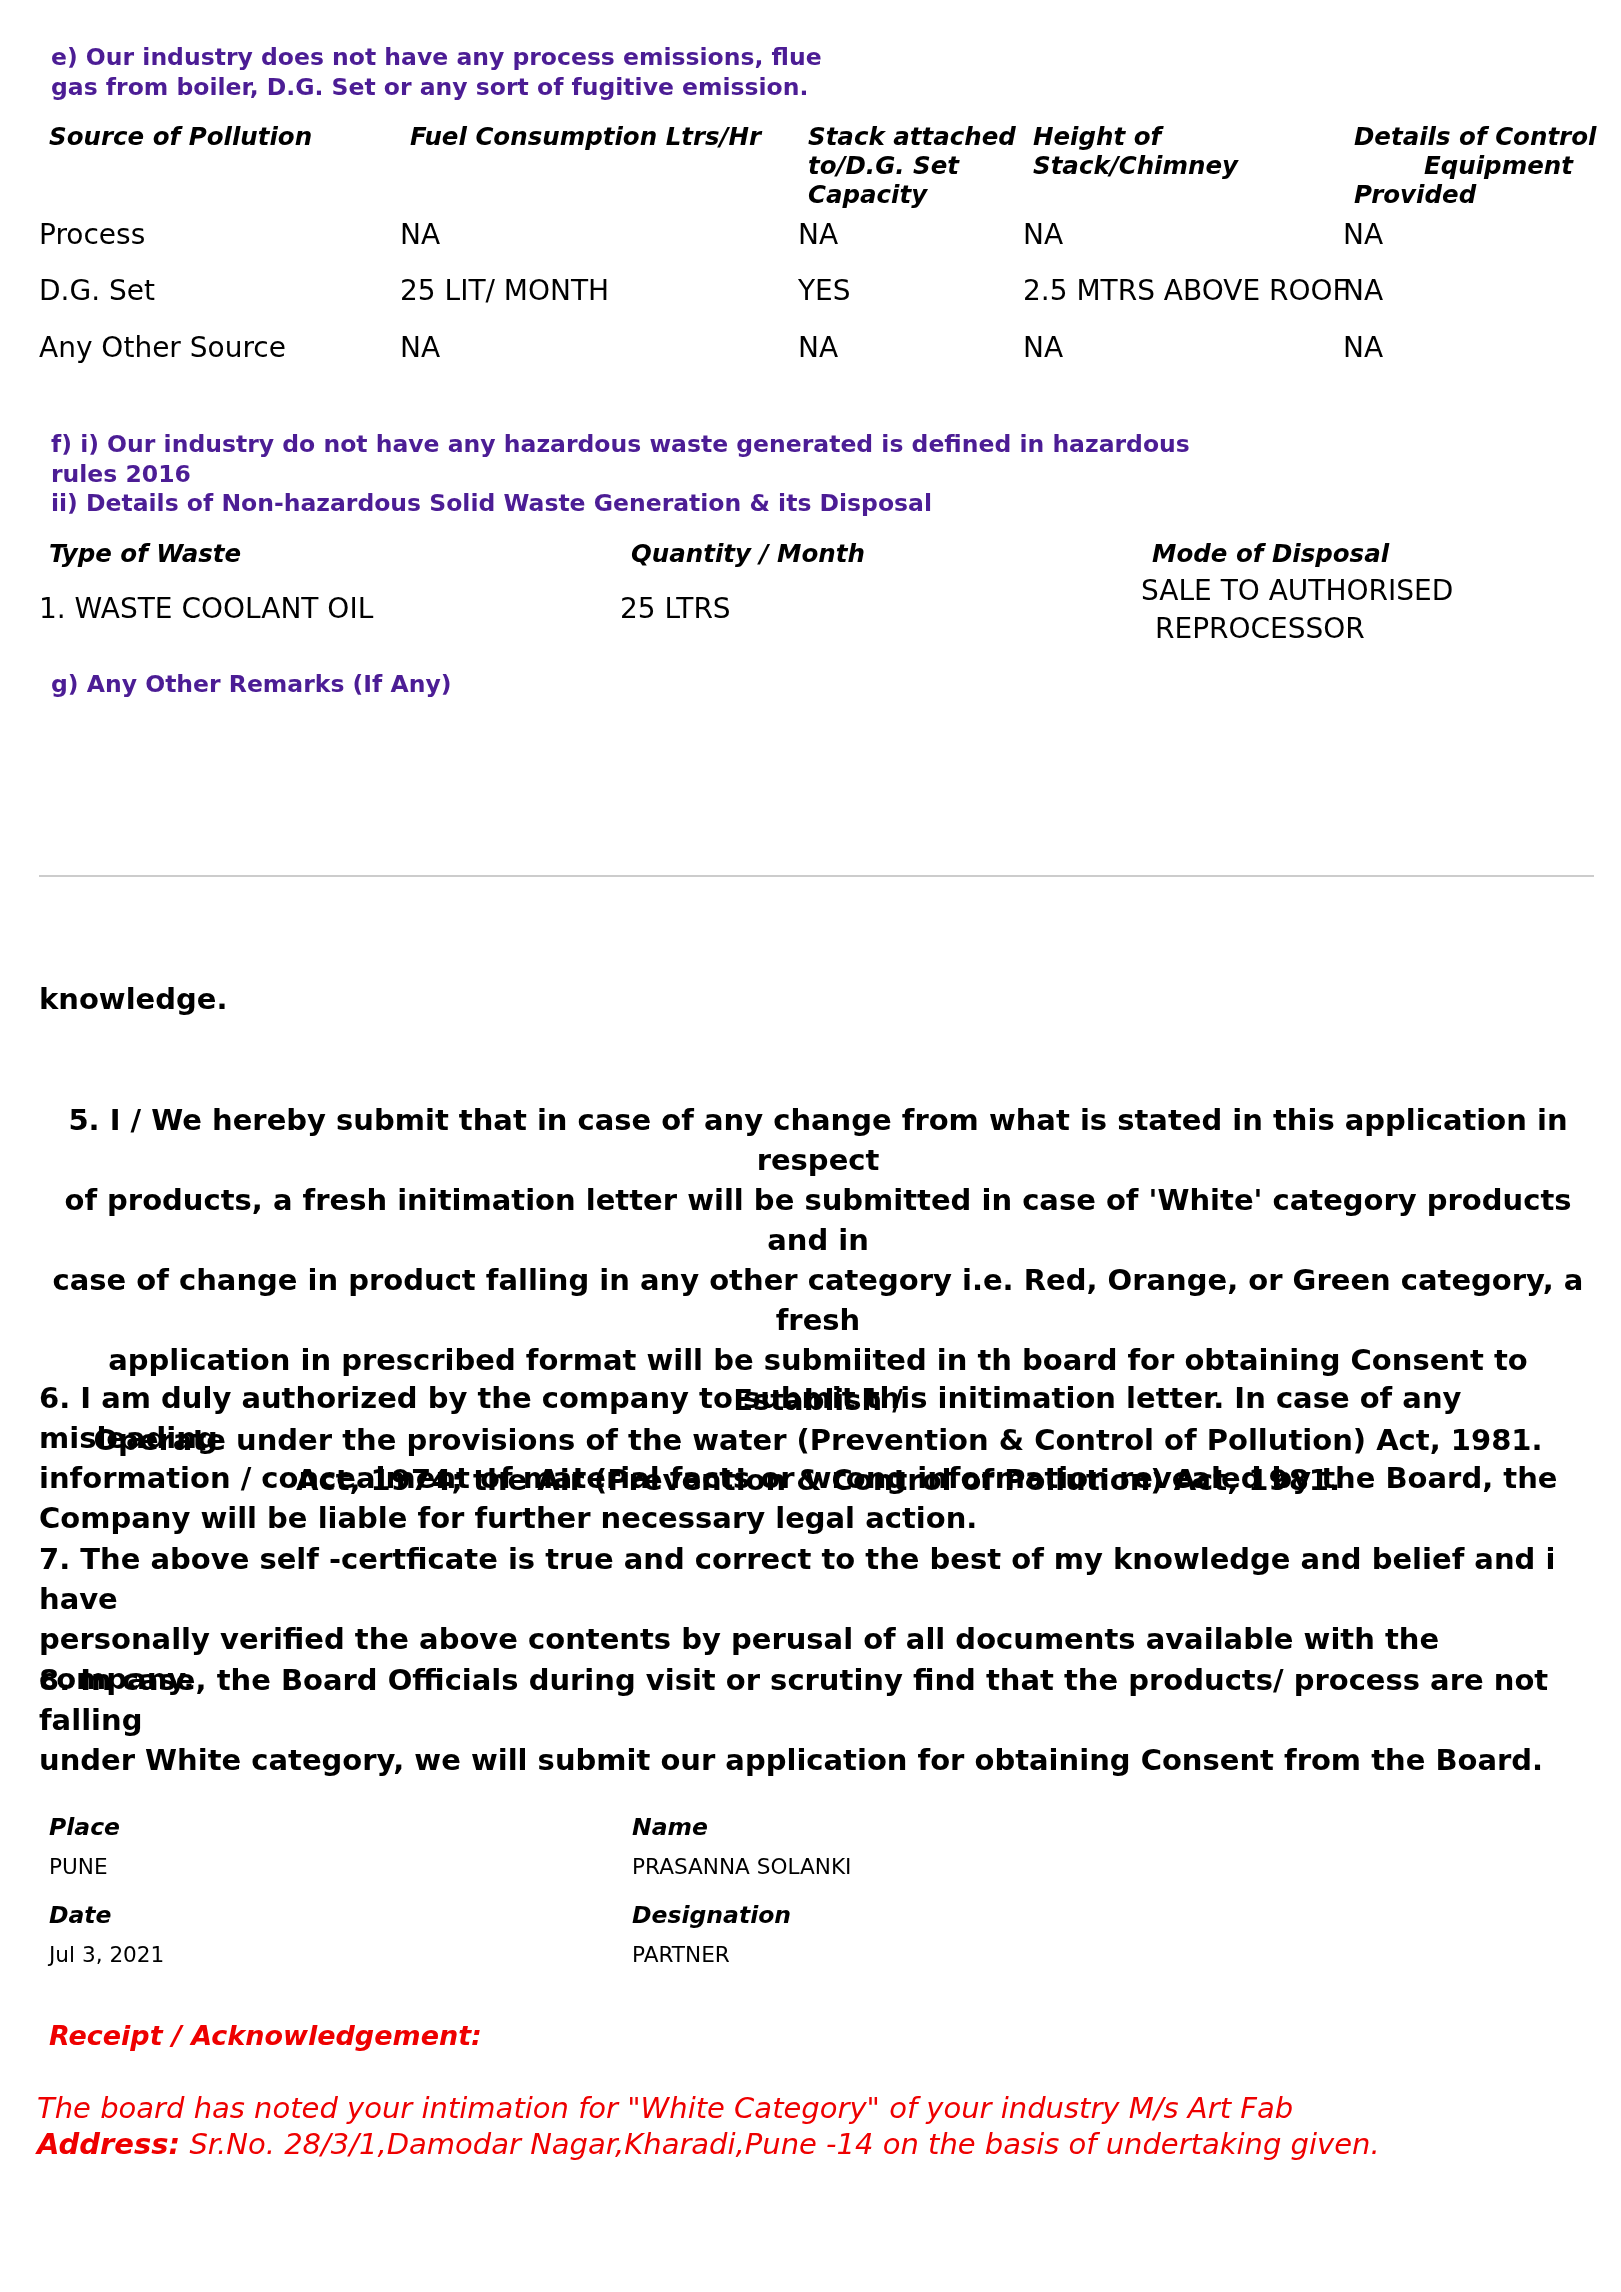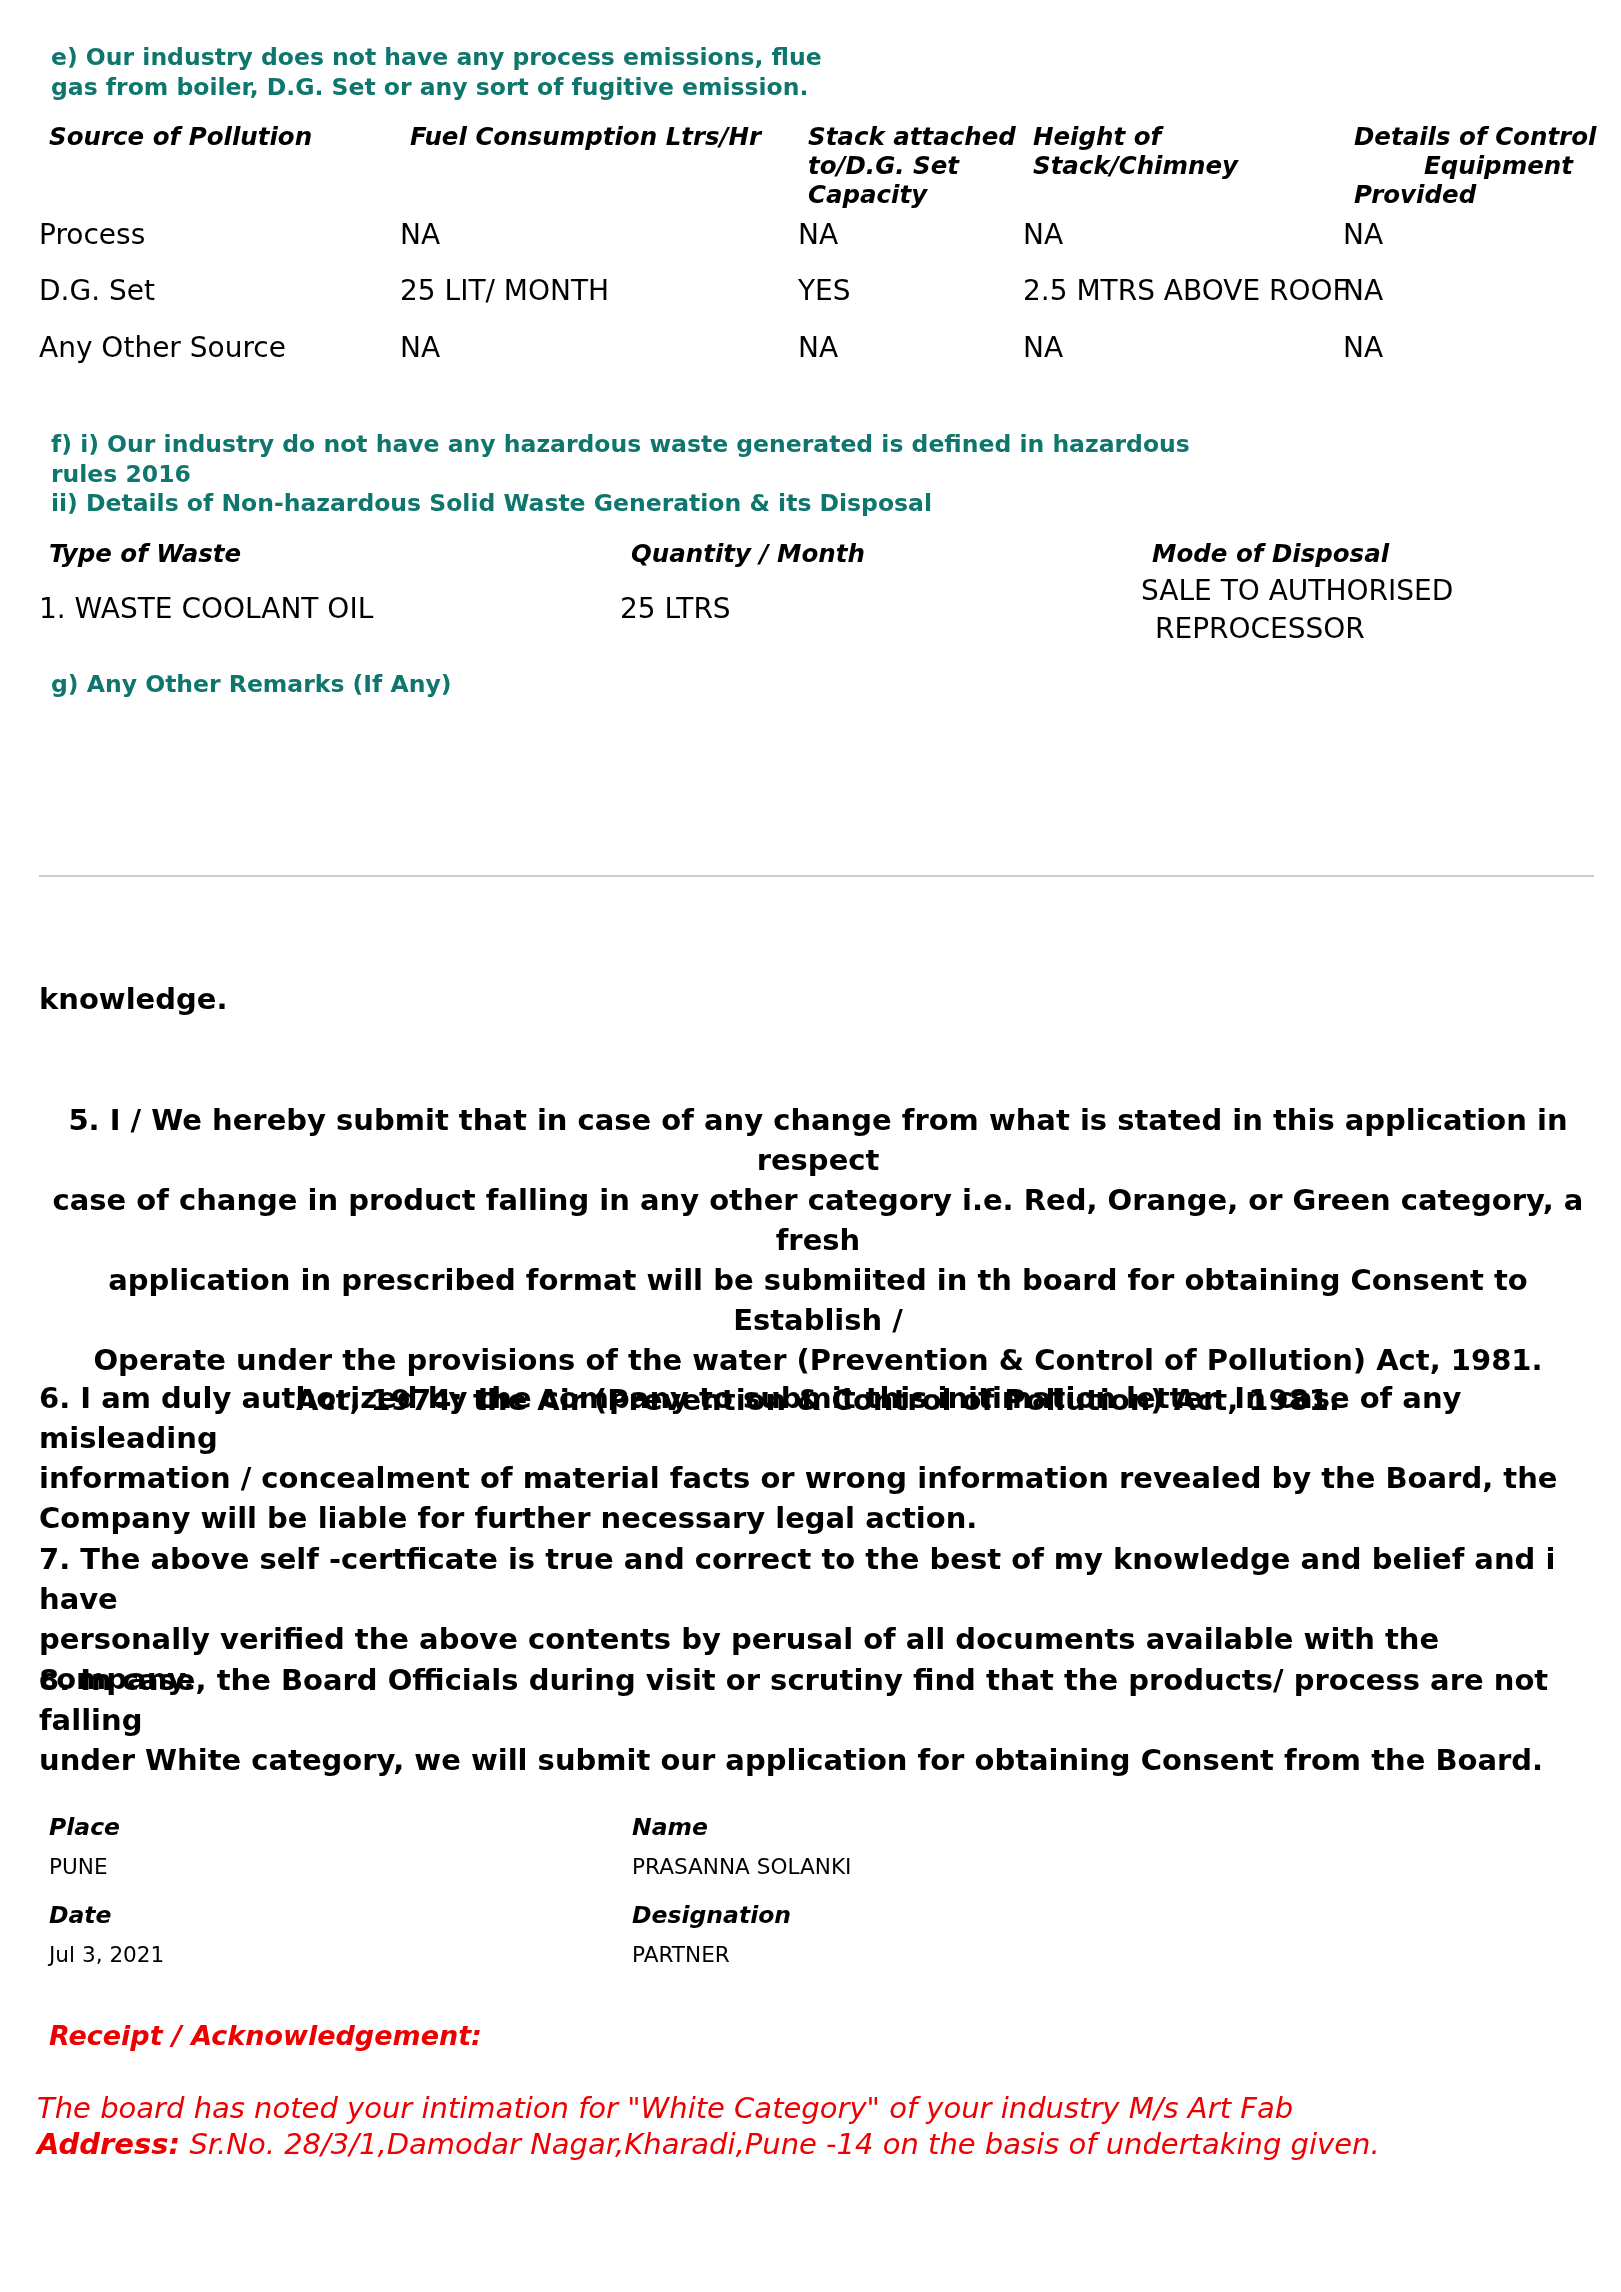--- a/index.html
+++ b/index.html
@@ -1,19 +1,19 @@
 <!DOCTYPE html>
 <html><head>
 <meta charset="utf-8">
 <style>
   html, body { margin:0; padding:0; background:#ffffff; }
   body { width:1621px; height:2293px; position:relative; overflow:hidden;
          font-family:"DejaVu Sans", sans-serif; color:#000; }
   .abs { position:absolute; white-space:nowrap; }
-  .blue-head { color:#0f766e; font-weight:bold; font-size:23.5px; line-height:29px; }
+  .blue-head { color:#4c1d95; font-weight:bold; font-size:23.5px; line-height:29px; }
   .th { font-weight:bold; font-style:italic; font-size:24.5px; line-height:29px; }
   .td { font-size:28px; line-height:37px; }
   .para { position:absolute; left:39px; width:1558px; font-weight:bold; font-size:29px; line-height:40px; white-space:normal; }
   .para p { margin:0; }
   .sig-label { font-weight:bold; font-style:italic; font-size:23.5px; line-height:29px; }
   .sig-value { font-size:21.6px; line-height:29px; }
   .red { color:#ee0000; }
   .receipt-head { font-weight:bold; font-style:italic; font-size:27px; line-height:29px; }
   .receipt-text { font-style:italic; font-size:29px; line-height:36px; }
   .hr { position:absolute; left:39px; width:1555px; top:875px; height:2px; background:#cccccc; }
@@ -72,20 +72,21 @@
 
 <div class="abs blue-head" style="left:51px;top:670px;">g) Any Other Remarks (If Any)</div>
 
 <div class="hr"></div>
 
 <div class="para" style="top:979px;">
   <p>knowledge.</p>
 </div>
 <div class="para" style="top:1100px;text-align:center;">
   <p>5. I / We hereby submit that in case of any change from what is stated in this application in respect</p>
+  <p>of products, a fresh initimation letter will be submitted in case of 'White' category products and in</p>
   <p>case of change in product falling in any other category i.e. Red, Orange, or Green category, a fresh</p>
   <p>application in prescribed format will be submiited in th board for obtaining Consent to Establish /</p>
   <p>Operate under the provisions of the water (Prevention &amp; Control of Pollution) Act, 1981.</p>
   <p>Act, 1974; the Air (Prevention &amp; Control of Pollution) Act, 1981.</p>
 </div>
 <div class="para" style="top:1378px;">
   <p>6. I am duly authorized by the company to submit this initimation letter. In case of any misleading</p>
   <p>information / concealment of material facts or wrong information revealed by the Board, the</p>
   <p>Company will be liable for further necessary legal action.</p>
 </div>

